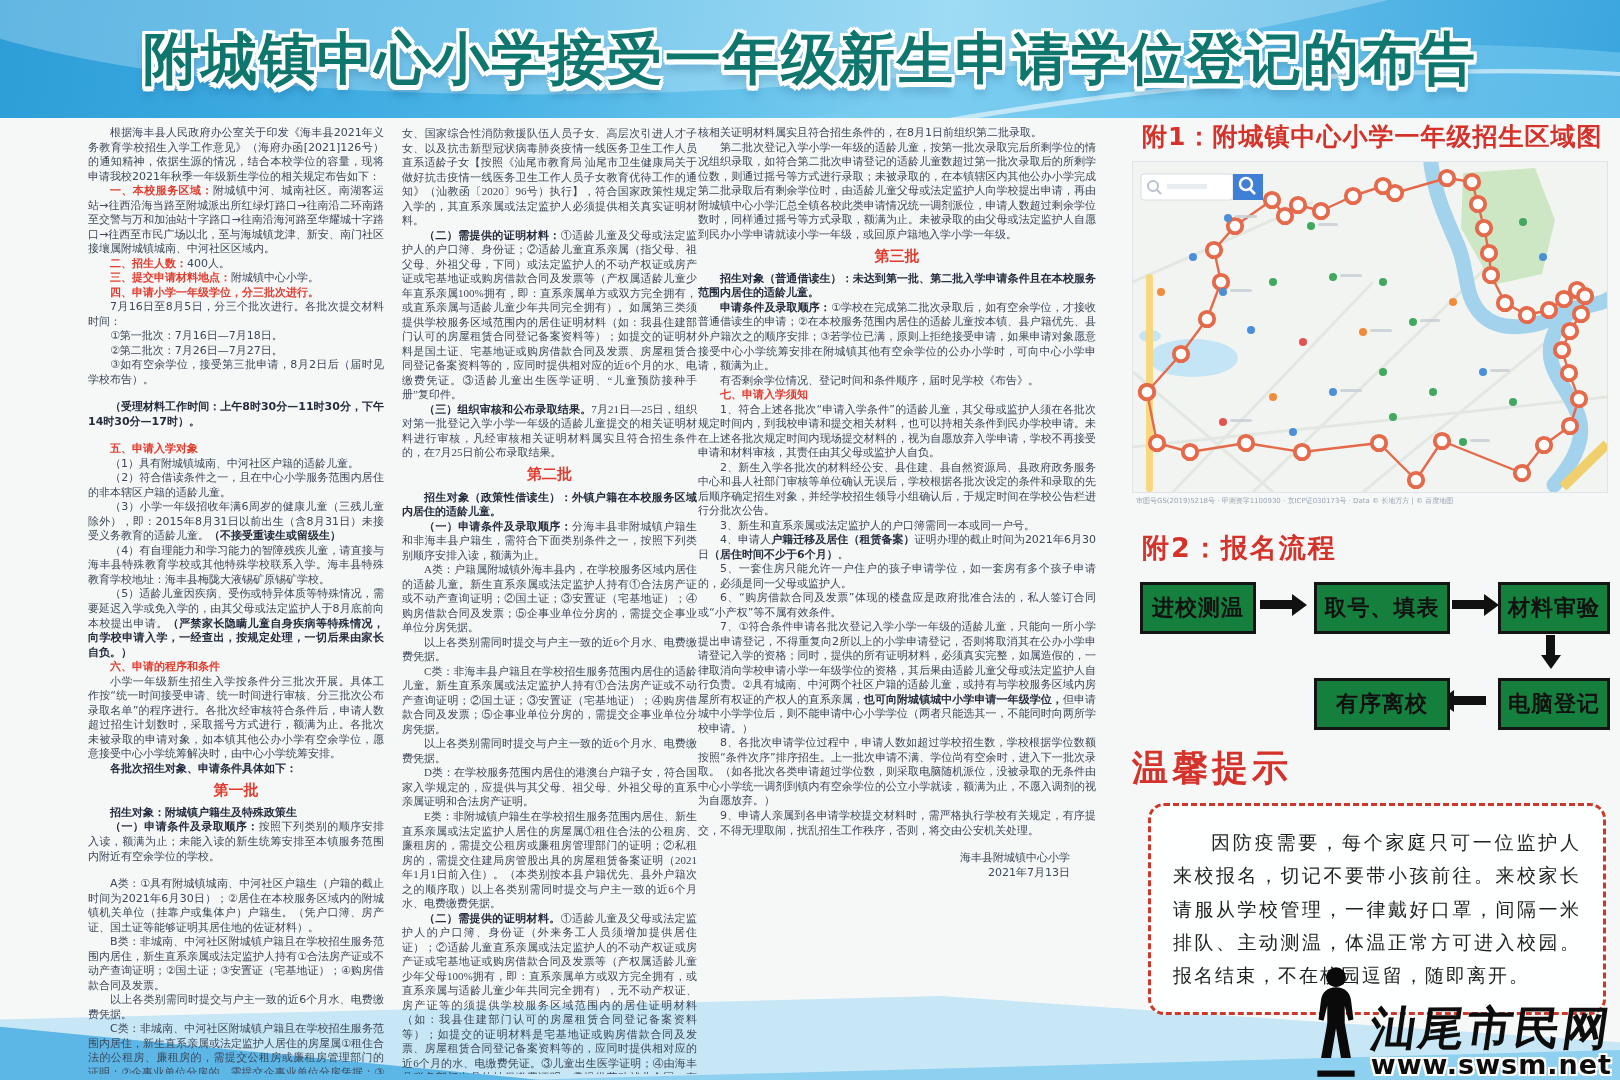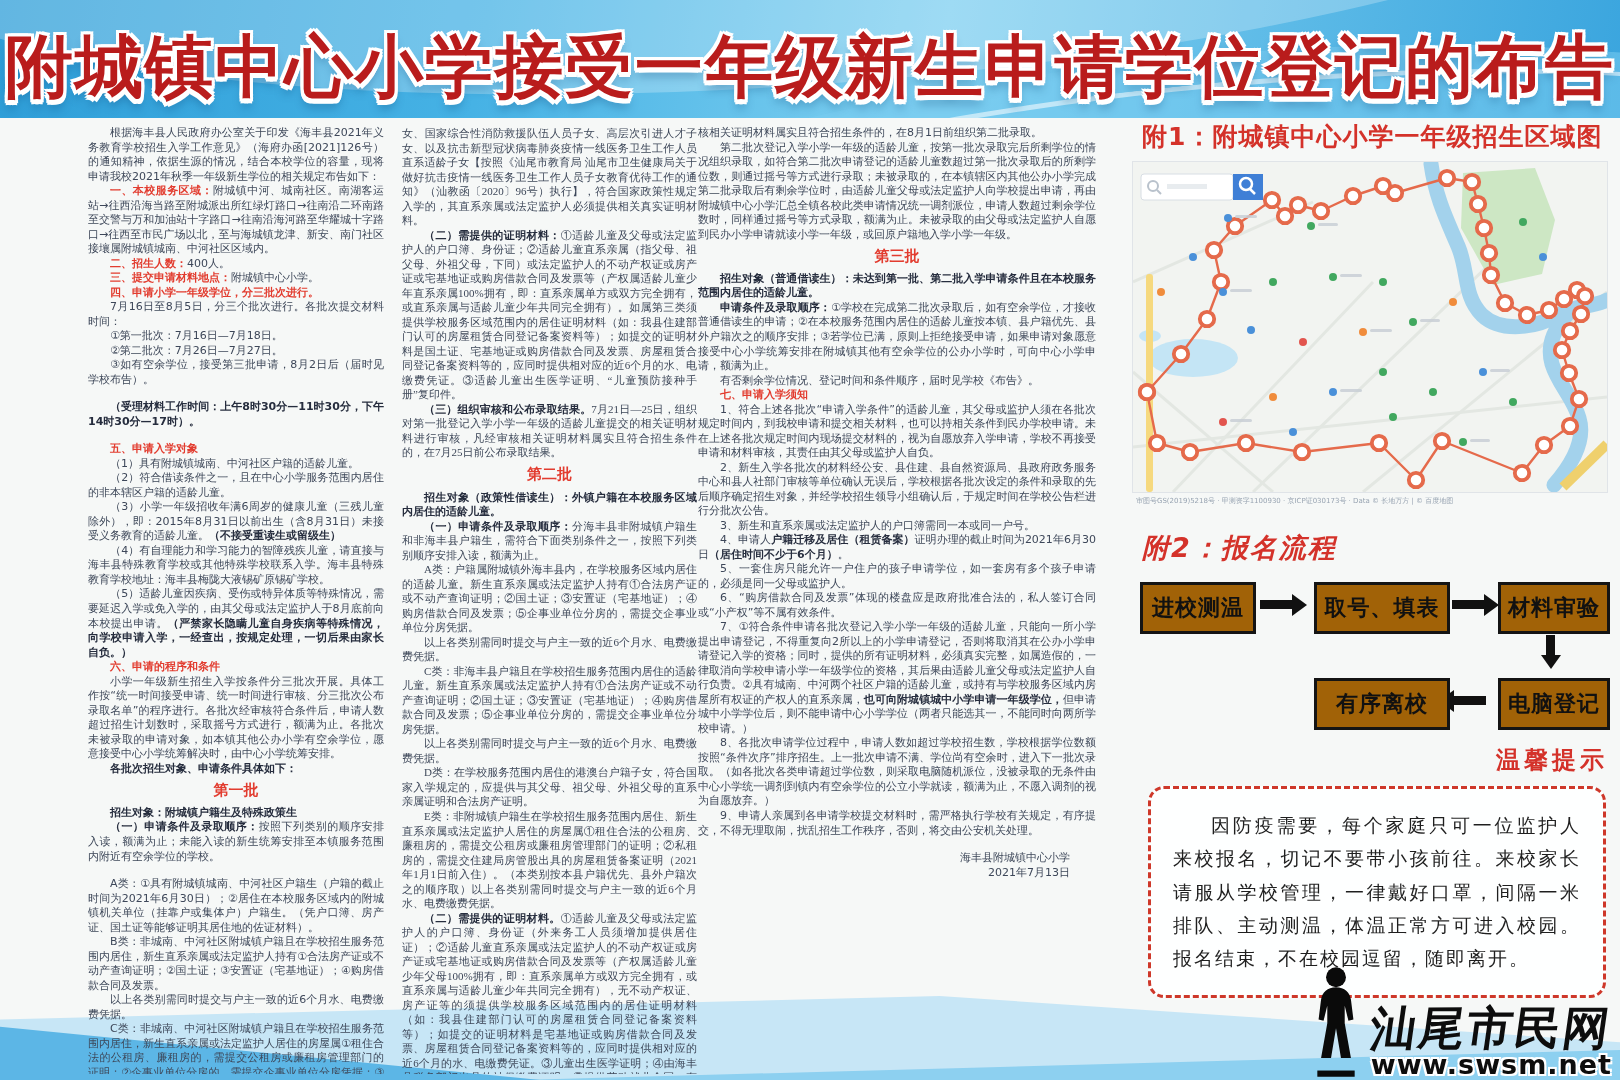--- a/index.html
+++ b/index.html
@@ -8,21 +8,21 @@
   
   .header{position:absolute;top:0;left:0;width:1620px;height:118px;overflow:hidden;
           background:linear-gradient(100deg,#2e9ed8 0%,#46b2e5 30%,#7ecff0 58%,#3aa5de 100%);}
   .sw1{position:absolute;width:1900px;height:430px;border-radius:50%;background:rgba(255,255,255,.25);
        top:-345px;left:-150px;transform:rotate(-4deg);}
   .sw2{position:absolute;width:1750px;height:520px;border-radius:50%;background:rgba(120,204,240,.55);
        top:64px;left:260px;transform:rotate(-7deg);}
   .sw3{position:absolute;width:1500px;height:320px;border-radius:50%;border-top:5px solid rgba(255,255,255,.55);
        top:86px;left:440px;transform:rotate(-6deg);}
   .main-title{position:absolute;z-index:3;width:100%;top:22px;text-align:center;margin:0;
-       font-size:68px;font-weight:900;color:#b91c1c;letter-spacing:2px;
+       font-size:56px;font-weight:900;color:#0f766e;letter-spacing:2px;
        text-shadow:-3px -3px 0 #fff,0 -3px 0 #fff,3px -3px 0 #fff,-3px 0 0 #fff,3px 0 0 #fff,
                    -3px 3px 0 #fff,0 3px 0 #fff,3px 3px 0 #fff,-2px 5px 0 #fff,2px 5px 0 #fff,
                    0 9px 10px rgba(10,60,110,.35);}
   
   .waveA{position:absolute;left:0;bottom:0;width:1620px;height:84px;background:#c7e6f6;z-index:1;
          clip-path:polygon(0 28%,58% 0,100% 55%,100% 100%,0 100%);}
   .waveB{position:absolute;left:0;bottom:0;width:540px;height:72px;background:#5cb6e6;z-index:2;
          clip-path:polygon(0 26%,100% 100%,0 100%);}
   .waveC{position:absolute;right:0;bottom:0;width:1100px;height:30px;background:#8dd0f0;z-index:2;
          clip-path:polygon(100% 0,100% 100%,0 100%);}
@@ -39,42 +39,42 @@
   .mt{margin-top:13px;}
   .sn{}
   .sb{font-weight:700;color:#262d3e;}
   .srb{font-weight:700;color:#e23c2f;}
   
   .panel{position:absolute;left:1132px;top:120px;width:476px;z-index:3;}
   .attach-title{margin:0 0 8px 10px;font-size:25px;font-weight:800;color:#d4322a;letter-spacing:1px;}
   .map-wrap{width:474px;border:1px solid #e0e4e8;background:#f2f4f1;}
   .map-wrap svg{display:block;}
   .map-copy{margin:3px 0 0 4px;font-size:7px;color:#98a4b2;white-space:nowrap;overflow:hidden;width:470px;}
-  .attach2-title{margin:24px 0 0 10px;font-size:27px;font-weight:800;color:#d4322a;letter-spacing:2px;font-style:italic;}
+  .attach2-title{margin:24px 0 0 10px;font-size:27px;font-weight:800;color:#d4322a;letter-spacing:2px;}
   .flowchart{position:relative;height:152px;margin-top:12px;}
-  .fbox{position:absolute;height:46px;background:#a16207;border:3px solid #141414;display:flex;
+  .fbox{position:absolute;height:46px;background:#15803d;border:3px solid #141414;display:flex;
         align-items:center;justify-content:center;font-size:22px;font-weight:700;color:#111;letter-spacing:1px;}
   .fb0{left:8px;top:4px;width:110px;}
   .fb1{left:182px;top:4px;width:130px;}
   .fb2{left:366px;top:4px;width:106px;}
   .fb3{left:366px;top:100px;width:106px;}
   .fb4{left:182px;top:100px;width:130px;}
   .ar{position:absolute;background:#111;}
   .ar-r{width:32px;height:9px;}
   .ar-r::after{content:"";position:absolute;left:100%;top:50%;transform:translateY(-50%);
         border-left:15px solid #111;border-top:11px solid transparent;border-bottom:11px solid transparent;}
   .ar-l{width:32px;height:9px;}
   .ar-l::after{content:"";position:absolute;right:100%;top:50%;transform:translateY(-50%);
         border-right:15px solid #111;border-top:11px solid transparent;border-bottom:11px solid transparent;}
   .ar-d{width:9px;height:20px;}
   .ar-d::after{content:"";position:absolute;top:100%;left:50%;transform:translateX(-50%);
         border-top:14px solid #111;border-left:10px solid transparent;border-right:10px solid transparent;}
   .ar1{left:128px;top:22px;} .ar2{left:320px;top:22px;}
   .ard{left:414px;top:57px;} .arl{left:322px;top:118px;}
-  .tips-title{margin:14px 0 0 0;text-align:right;font-size:24px;font-weight:800;color:#d4322a;letter-spacing:4px;}
+  .tips-title{margin:14px 0 0 0;text-align:left;font-size:36px;font-weight:800;color:#d4322a;letter-spacing:4px;}
   .tips-box{margin:10px 6px 0 16px;width:408px;border:3px dashed #ce382a;border-radius:16px;
         background:rgba(255,255,255,.9);padding:20px 22px;font-size:19px;line-height:1.75;
         letter-spacing:2px;color:#1f1f1f;text-align:justify;}
   .tips-box p{margin:0;text-indent:2em;}
   
   .watermark{position:absolute;right:8px;bottom:2px;z-index:6;display:flex;align-items:flex-end;}
   .wm-person{width:62px;height:112px;margin-right:4px;}
   .wm-text{line-height:1;}
   .wm-name{font-family:"DejaVu Serif","Liberation Serif",serif;font-size:46px;font-weight:900;color:#0d0d0d;
         transform:skewX(-8deg);letter-spacing:2px;}

